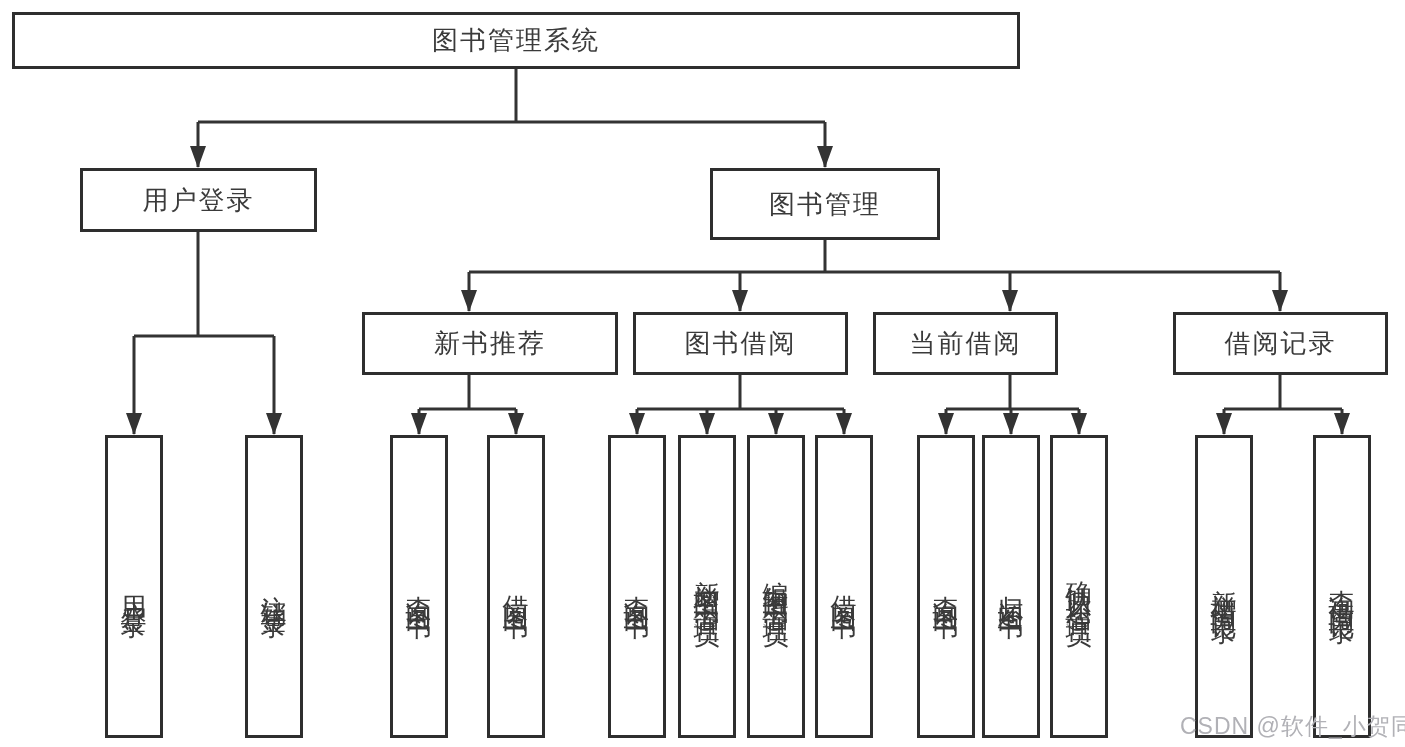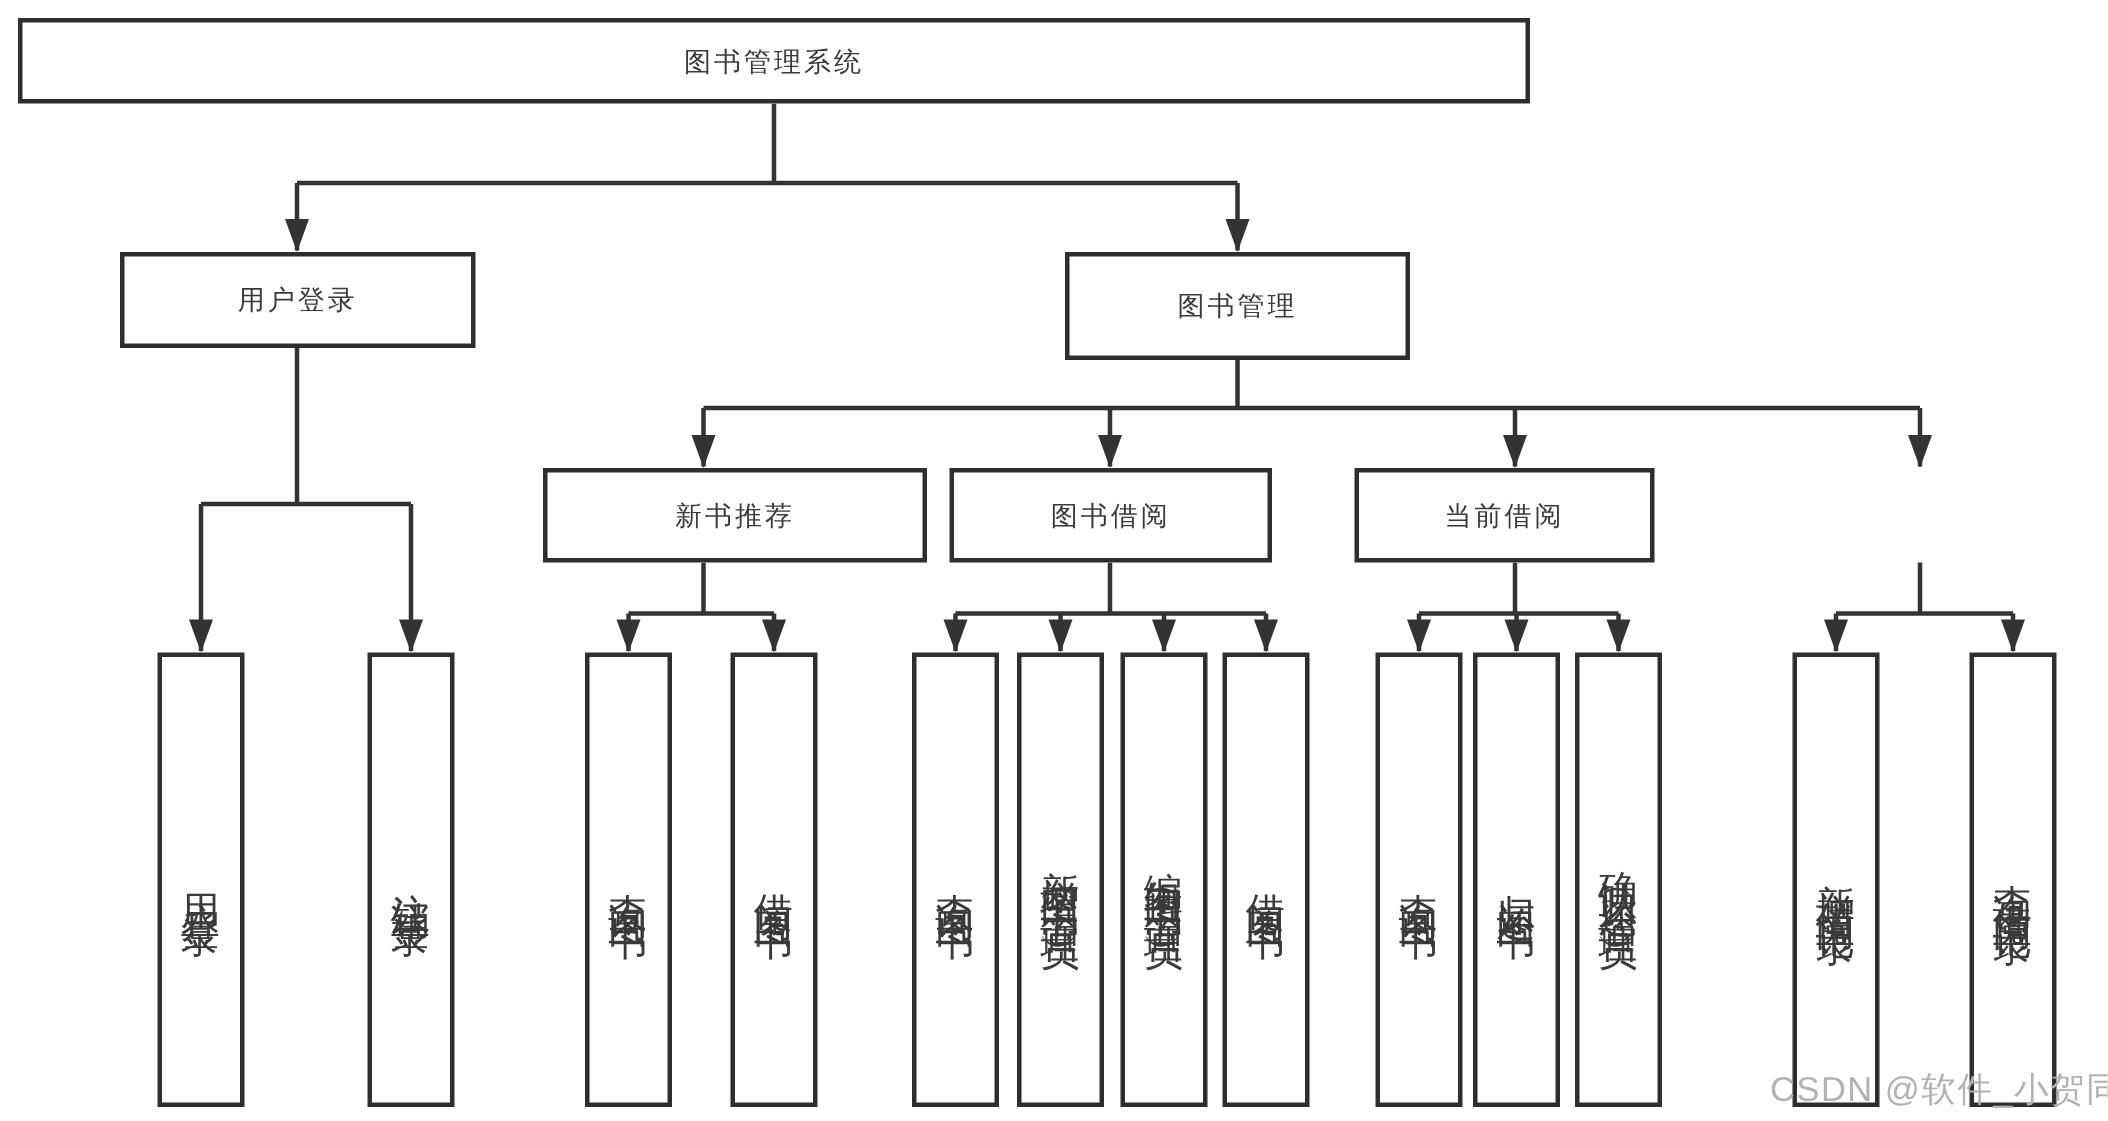--- a/index.html
+++ b/index.html
@@ -4,21 +4,21 @@
 <style>
   html,body{margin:0;padding:0;background:#ffffff;}
   body{width:1405px;height:747px;overflow:hidden;
        font-family:"Liberation Sans","DejaVu Sans",sans-serif;}
   .stage{position:relative;width:1405px;height:747px;background:#ffffff;}
   .wires{position:absolute;left:0;top:0;z-index:1;}
   .wire{stroke:#333333;stroke-width:3;fill:none;}
   .arrow{fill:#333333;stroke:none;}
   .node{position:absolute;box-sizing:border-box;border:3px solid #2e2e2e;
         background:#ffffff;display:flex;align-items:center;justify-content:center;
-        color:#3a3a3a;font-size:18px;z-index:2;}
+        color:#3a3a3a;font-size:26px;z-index:2;}
   .hlabel{white-space:nowrap;letter-spacing:2px;}
   .leaf{position:absolute;box-sizing:border-box;border:3px solid #2e2e2e;
         background:#ffffff;top:435px;width:58px;height:303px;
         display:flex;align-items:center;justify-content:center;z-index:2;}
   .vtext{writing-mode:vertical-rl;text-orientation:mixed;
          color:#3a3a3a;font-size:26px;line-height:1;letter-spacing:6px;
          white-space:nowrap;}
   .watermark{position:absolute;left:1180px;top:711px;z-index:6;
              color:#b1b1b6;font-size:23px;letter-spacing:1px;white-space:nowrap;}
 </style>
@@ -59,22 +59,25 @@
   <div class="node" style="left:710px;top:168px;width:230px;height:72px">
     <span class="hlabel">图书管理</span>
   </div>
 
   <div class="node" style="left:362px;top:312px;width:256px;height:63px">
     <span class="hlabel">新书推荐</span>
   </div>
   <div class="node" style="left:633px;top:312px;width:215px;height:63px">
     <span class="hlabel">图书借阅</span>
   </div>
-  <div class="node" style="left:903px;top:312px;width:200px;height:63px">
+  <div class="node" style="left:873px;top:312px;width:185px;height:63px">
     <span class="hlabel">当前借阅</span>
+  </div>
+  <div class="node" style="left:1173px;top:312px;width:215px;height:63px">
+    <span class="hlabel">借阅记录</span>
   </div>
 
   <div class="leaf" style="left:105px">
     <span class="vtext">用户登录</span>
   </div>
   <div class="leaf" style="left:245px">
     <span class="vtext">注销登录</span>
   </div>
 
   <div class="leaf" style="left:390px">

